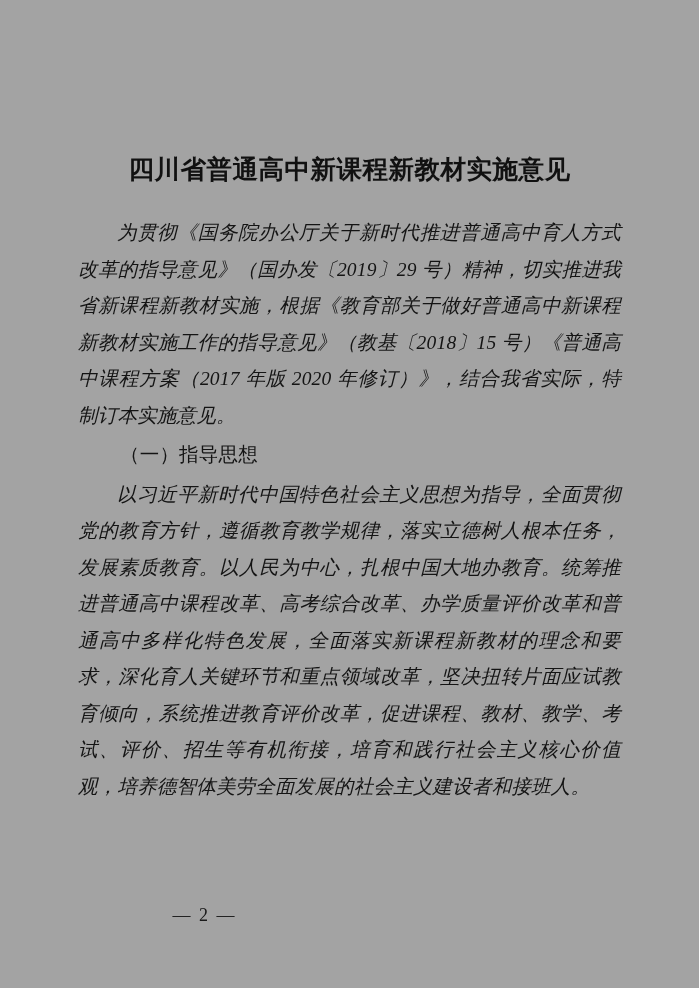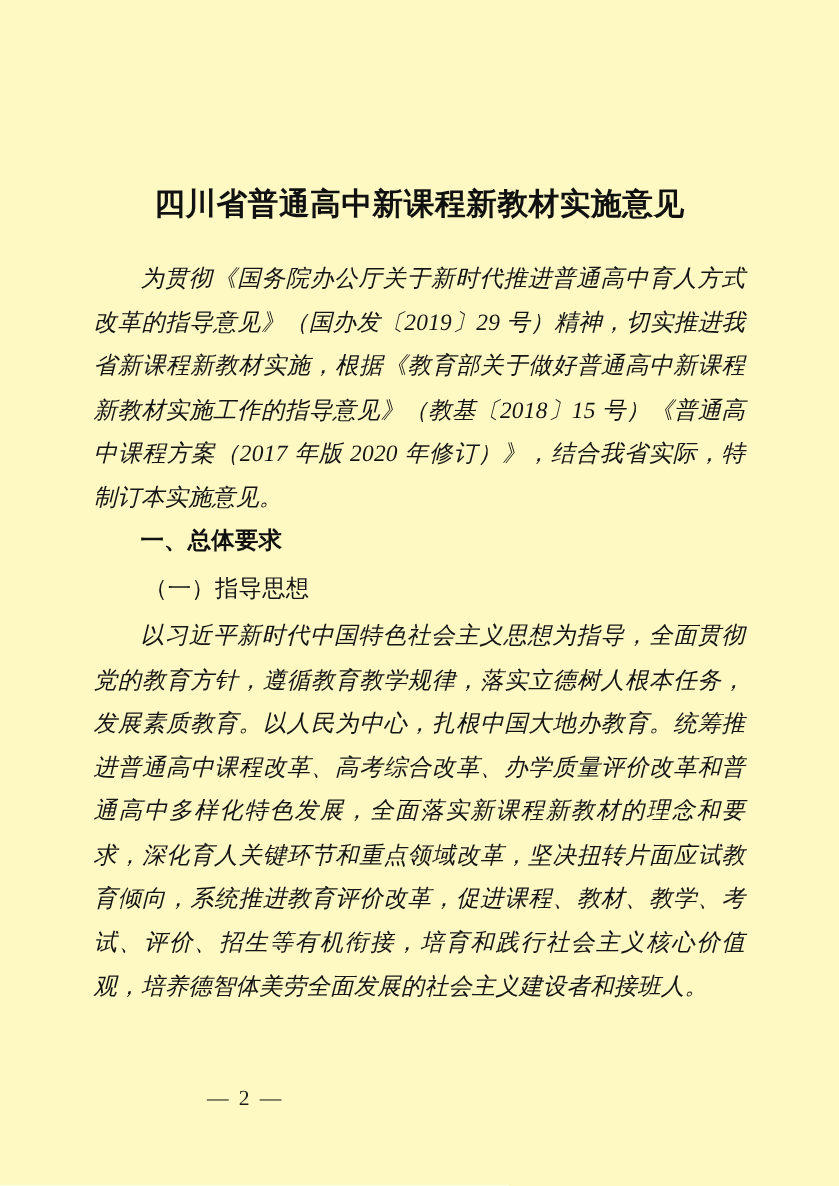--- a/index.html
+++ b/index.html
@@ -9,21 +9,21 @@
   }
   body {
     font-family: "Liberation Serif", "DejaVu Serif", serif;
     color: #1a1a1a;
   }
   .page {
     position: relative;
     width: 699px;
     height: 988px;
     margin: 0 auto;
-    background: #fef9c3;
+    background: #a3a3a3;
     box-sizing: border-box;
     overflow: hidden;
   }
   .content {
     position: absolute;
     left: 78px;
     top: 0;
     width: 543px;
   }
   .doc-title {
@@ -88,21 +88,20 @@
 
 <div class="page">
   <div class="content">
 
     <h1 class="doc-title">四川省普通高中新课程新教材实施意见</h1>
 
     <div class="body-block">
 
       <p class="para">为贯彻《国务院办公厅关于新时代推进普通高中育人方式改革的指导意见》（国办发〔2019〕29 号）精神，切实推进我省新课程新教材实施，根据《教育部关于做好普通高中新课程新教材实施工作的指导意见》（教基〔2018〕15 号）《普通高中课程方案（2017 年版 2020 年修订）》，结合我省实际，特制订本实施意见。</p>
 
-      <h2 class="heading">一、总体要求</h2>
 
       <h3 class="subheading">（一）指导思想</h3>
 
       <p class="para">以习近平新时代中国特色社会主义思想为指导，全面贯彻党的教育方针，遵循教育教学规律，落实立德树人根本任务，发展素质教育。以人民为中心，扎根中国大地办教育。统筹推进普通高中课程改革、高考综合改革、办学质量评价改革和普通高中多样化特色发展，全面落实新课程新教材的理念和要求，深化育人关键环节和重点领域改革，坚决扭转片面应试教育倾向，系统推进教育评价改革，促进课程、教材、教学、考试、评价、招生等有机衔接，培育和践行社会主义核心价值观，培养德智体美劳全面发展的社会主义建设者和接班人。</p>
 
 
     </div>
   </div>
 
   <div class="footer">

